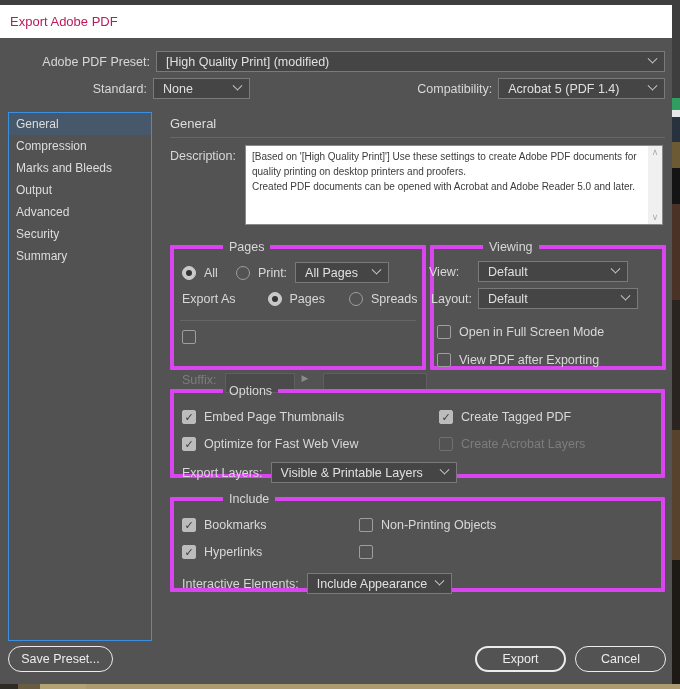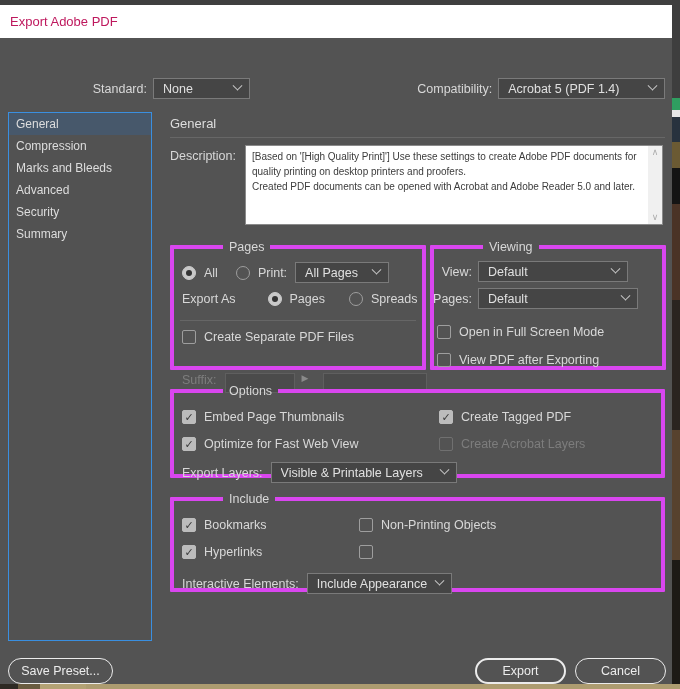--- a/index.html
+++ b/index.html
@@ -92,21 +92,21 @@
   .pages-row3 { position:absolute; left:8px; top:76px; }
   .pages-row4 { position:absolute; left:8px; top:119px; display:flex; align-items:flex-start; }
   .suffix-input { width:70px; height:20px; background:#4b4b4b; border:1px solid #5f5f5f; margin-left:8px; }
   .suffix-arrow { color:#8a8a8a; font-size:9px; margin:0 7px; }
   .suffix-input2 { width:104px; }
 
   
   .fs-viewing { left:430px; top:240px; width:236px; height:130px; }
   .view-row { position:absolute; display:flex; align-items:center; }
   .vr1 { top:7px; left:0; width:100%; }
-  .vr1 .lab { width:43px; text-align:right; margin-right:6px; margin-left:-5px;}
+  .vr1 .lab { width:43px; margin-right:6px; margin-left:-5px;}
   .vr2 { top:34px; left:0; width:100%; }
   .vr2 .lab { width:43px; text-align:right; margin-right:6px; margin-left:-5px;}
   .combo-view { width:150px; }
   .combo-layout { width:160px; }
   .vr3 { top:71px; left:3px; }
   .vr4 { top:99px; left:3px; }
 
   
   .fs-options { left:170px; top:384px; width:495px; height:94px; }
   .opt-c1r1 { position:absolute; left:8px; top:12px; }
@@ -121,38 +121,45 @@
   .inc-c1r1 { position:absolute; left:8px; top:12px; }
   .inc-c2r1 { position:absolute; left:185px; top:12px; }
   .inc-c1r2 { position:absolute; left:8px; top:39px; }
   .inc-c2r2 { position:absolute; left:185px; top:39px; }
   .inc-row3 { position:absolute; left:8px; top:67px; display:flex; align-items:center; }
   .combo-interactive { width:145px; margin-left:8px; }
 
   
   .btn { position:absolute; height:26px; border-radius:13px; background:transparent;
     border:1px solid #ececec; color:#ececec; font-size:12.5px; display:flex;
-    align-items:center; justify-content:center; cursor:default;margin-top:12px; }
+    align-items:center; justify-content:center; cursor:default; }
   .btn-save { left:8px; top:646px; width:105px; }
   .btn-export { left:475px; top:646px; width:91px; border-width:2px; }
   .btn-cancel { left:575px; top:646px; width:91px; }
 </style>
 </head>
 <body>
 
 <div id="stage">
   <div class="backdrop-right"></div>
   <div class="backdrop-bottom"></div>
 
   <div class="dialog">
     <div class="top-strip"></div>
     <div class="titlebar">
       <span class="title">Export Adobe PDF</span>
     </div>
 
+    <div class="row-preset">
+      <span class="lab">Adobe PDF Preset:</span>
+      <div class="combo">
+        <span class="val">[High Quality Print] (modified)</span>
+        <span class="chev"></span>
+      </div>
+    </div>
 
     <div class="row-standard">
       <span class="lab lab1">Standard:</span>
       <div class="combo combo-standard">
         <span class="val">None</span>
         <span class="chev"></span>
       </div>
       <span class="lab lab2">Compatibility:</span>
       <div class="combo combo-compat">
         <span class="val">Acrobat 5 (PDF 1.4)</span>
@@ -162,20 +169,23 @@
 
     <div class="sidebar">
       <div class="side-item sel">
           <span>General</span>
         </div>
       <div class="side-item">
           <span>Compression</span>
         </div>
       <div class="side-item">
           <span>Marks and Bleeds</span>
+        </div>
+      <div class="side-item">
+          <span>Output</span>
         </div>
       <div class="side-item">
           <span>Advanced</span>
         </div>
       <div class="side-item">
           <span>Security</span>
         </div>
       <div class="side-item">
           <span>Summary</span>
         </div>
@@ -216,41 +226,40 @@
           <span class="lab">Pages</span>
         </div>
         <div class="radio">
           <span class="rdot"></span>
           <span class="lab">Spreads</span>
         </div>
       </div>
       <div class="pages-div"></div>
       <div class="check pages-row3">
         <span class="cbox"></span>
-        <span class="lab">Create Separate PDF Files</span>
       </div>
       <div class="pages-row4">
         <span class="lab dis">Suffix:</span>
         <div class="suffix-input"></div>
         <span class="suffix-arrow">▶</span>
         <div class="suffix-input suffix-input2"></div>
       </div>
     </fieldset>
 
     <fieldset class="fs-viewing">
       <legend>Viewing</legend>
       <div class="view-row vr1">
         <span class="lab">View:</span>
         <div class="combo combo-view">
           <span class="val">Default</span>
           <span class="chev"></span>
         </div>
       </div>
       <div class="view-row vr2">
-        <span class="lab">Pages:</span>
+        <span class="lab">Layout:</span>
         <div class="combo combo-layout">
           <span class="val">Default</span>
           <span class="chev"></span>
         </div>
       </div>
       <div class="check view-row vr3">
         <span class="cbox"></span>
         <span class="lab">Open in Full Screen Mode</span>
       </div>
       <div class="check view-row vr4">

